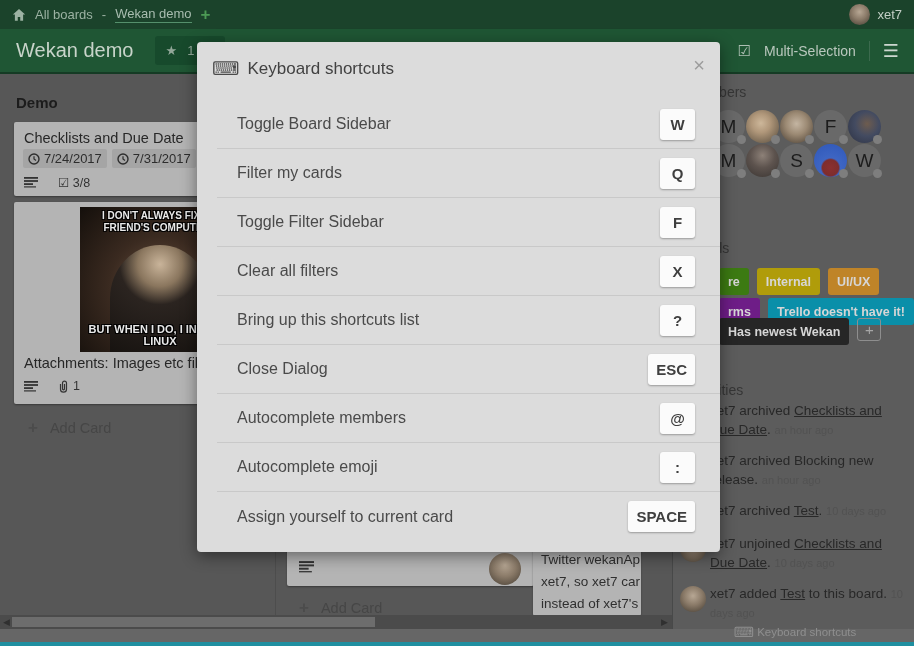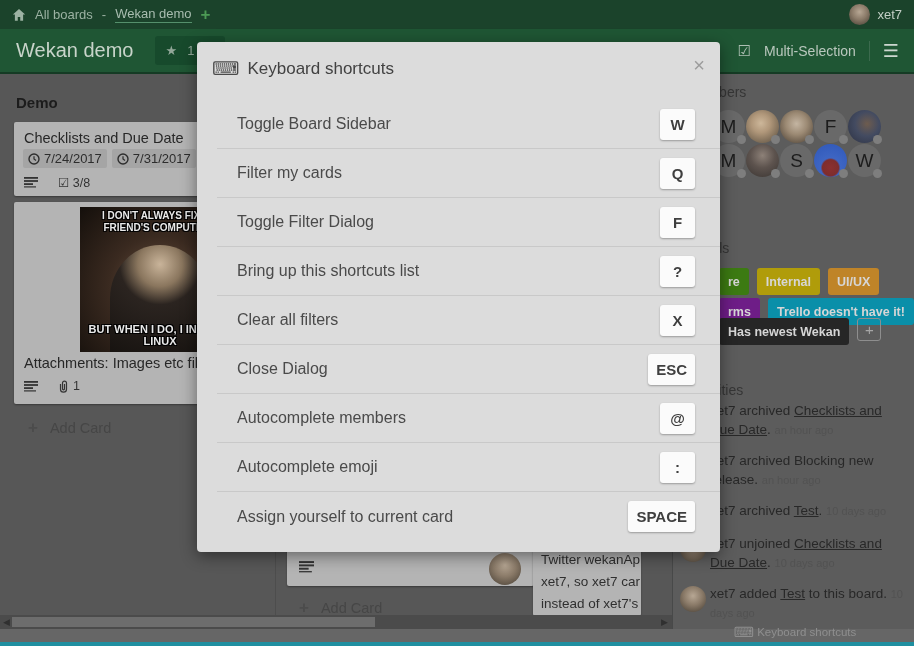--- a/index.html
+++ b/index.html
@@ -309,32 +309,32 @@
     <div class="srows">
       <div class="srow">
         <span class="srow-label">Toggle Board Sidebar</span>
         <span class="key">W</span>
       </div>
       <div class="srow">
         <span class="srow-label">Filter my cards</span>
         <span class="key">Q</span>
       </div>
       <div class="srow">
-        <span class="srow-label">Toggle Filter Dialog</span>
+        <span class="srow-label">Toggle Filter Sidebar</span>
         <span class="key">F</span>
+      </div>
+      <div class="srow">
+        <span class="srow-label">Clear all filters</span>
+        <span class="key">X</span>
       </div>
       <div class="srow">
         <span class="srow-label">Bring up this shortcuts list</span>
         <span class="key">?</span>
       </div>
       <div class="srow">
-        <span class="srow-label">Clear all filters</span>
-        <span class="key">X</span>
-      </div>
-      <div class="srow">
         <span class="srow-label">Close Dialog</span>
         <span class="key">ESC</span>
       </div>
       <div class="srow">
         <span class="srow-label">Autocomplete members</span>
         <span class="key">@</span>
       </div>
       <div class="srow">
         <span class="srow-label">Autocomplete emoji</span>
         <span class="key">:</span>

